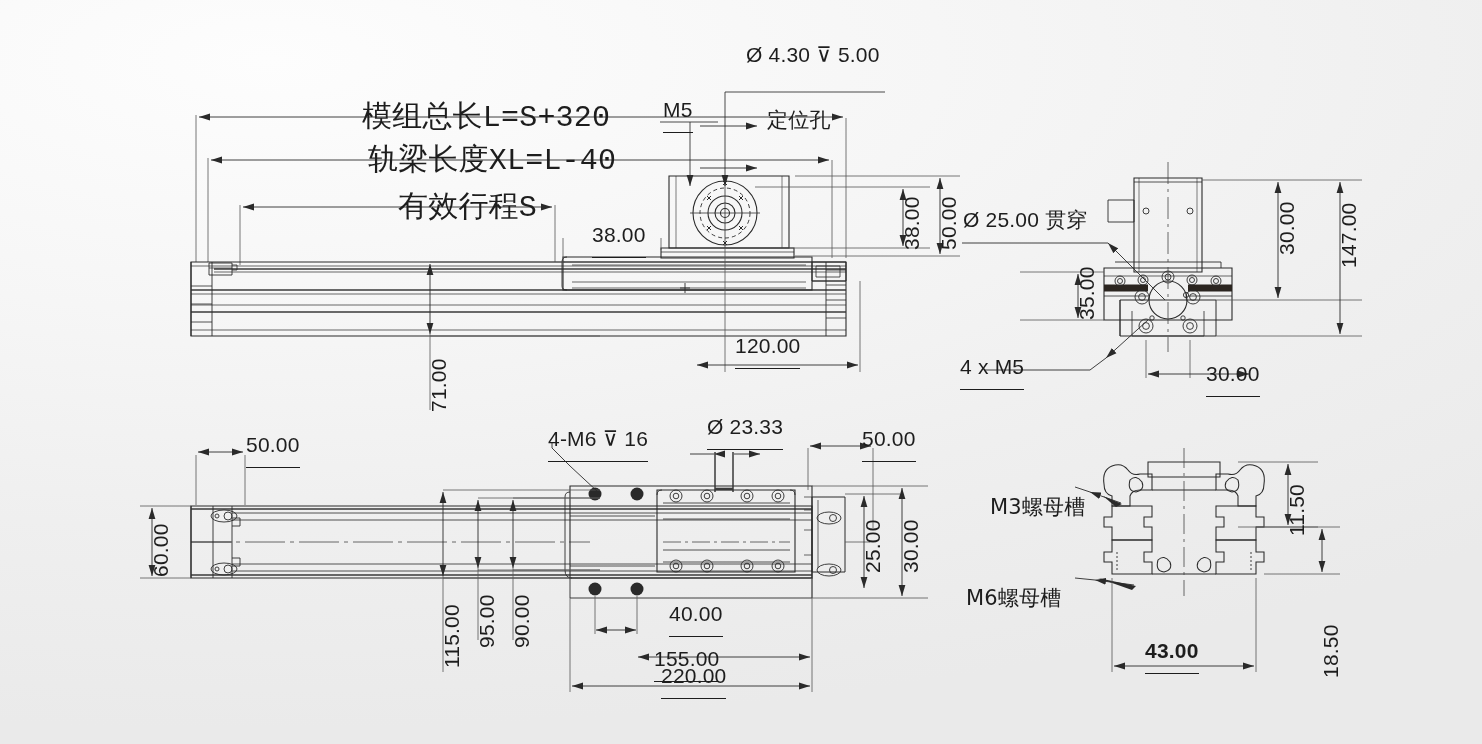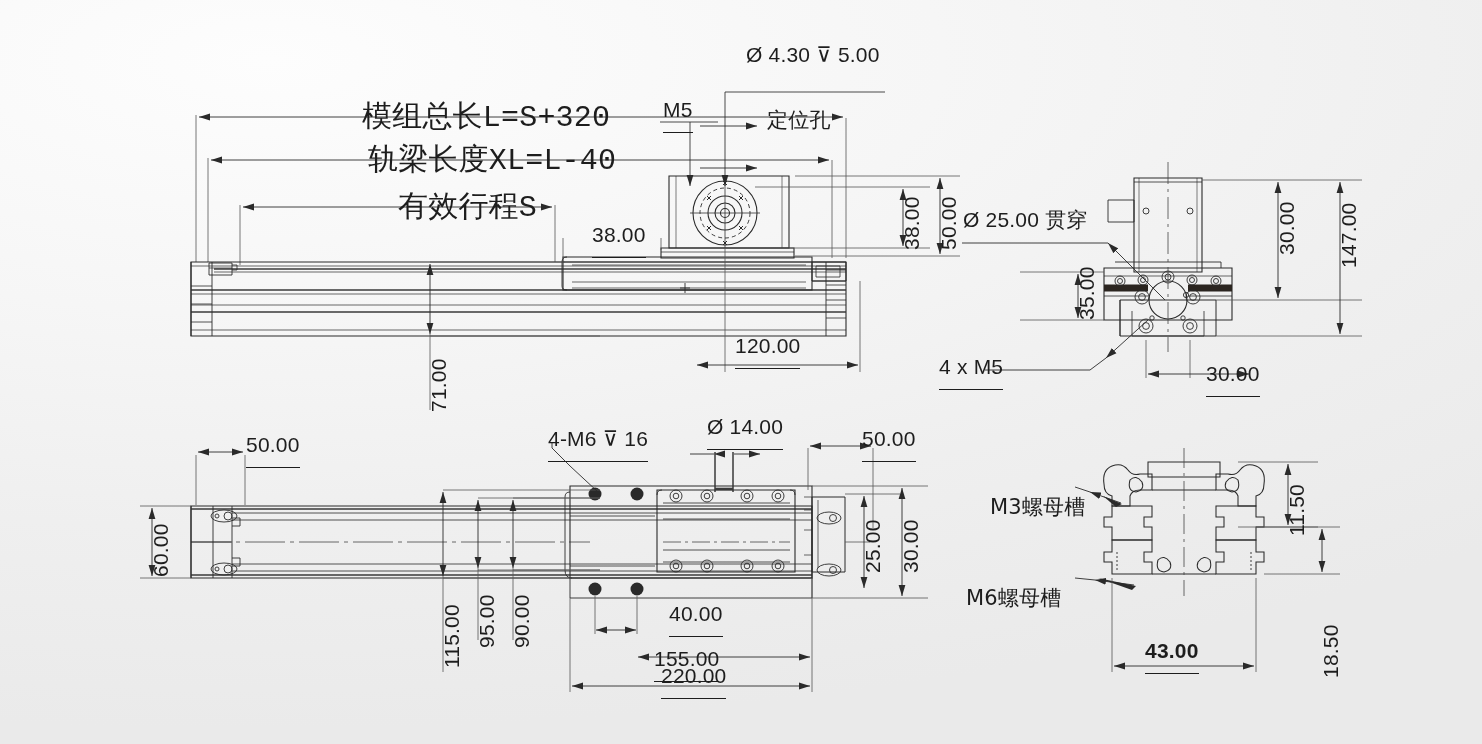--- a/index.html
+++ b/index.html
@@ -452,31 +452,31 @@
   <div class="lbl dim ul" style="left:592px;top:224px;">38.00</div>
 
   <div class="lbl dim rot" style="left:901px;top:250px;">38.00</div>
   <div class="lbl dim rot" style="left:938px;top:250px;">50.00</div>
 
   <div class="lbl dim rot" style="left:428px;top:412px;">71.00</div>
 
   <div class="lbl dim ul" style="left:735px;top:335px;text-align:center;">120.00</div>
 
   <div class="lbl dim" style="left:963px;top:209px;">Ø 25.00 贯穿</div>
-  <div class="lbl dim ul" style="left:939px;top:356px;text-align:right;">4 x  M5</div>
+  <div class="lbl dim ul" style="left:960px;top:356px;text-align:right;">4 x  M5</div>
   <div class="lbl dim rot" style="left:1076px;top:320px;">35.00</div>
   <div class="lbl dim rot" style="left:1276px;top:255px;">30.00</div>
   <div class="lbl dim rot" style="left:1338px;top:268px;">147.00</div>
   <div class="lbl dim ul" style="left:1206px;top:363px;">30.00</div>
 
   <div class="lbl dim rot" style="left:150px;top:577px;">60.00</div>
   <div class="lbl dim ul" style="left:246px;top:434px;">50.00</div>
 
   <div class="lbl dim ul" style="left:548px;top:428px;">4-M6 ⊽ 16</div>
-  <div class="lbl dim ul" style="left:707px;top:416px;">Ø 14.00</div>
+  <div class="lbl dim ul" style="left:707px;top:416px;">Ø 23.33</div>
   <div class="lbl dim ul" style="left:862px;top:428px;">50.00</div>
 
   <div class="lbl dim rot" style="left:862px;top:573px;">25.00</div>
   <div class="lbl dim rot" style="left:900px;top:573px;">30.00</div>
 
   <div class="lbl dim rot" style="left:441px;top:668px;">115.00</div>
   <div class="lbl dim rot" style="left:476px;top:648px;">95.00</div>
   <div class="lbl dim rot" style="left:511px;top:648px;">90.00</div>
 
   <div class="lbl dim ul" style="left:669px;top:603px;">40.00</div>

